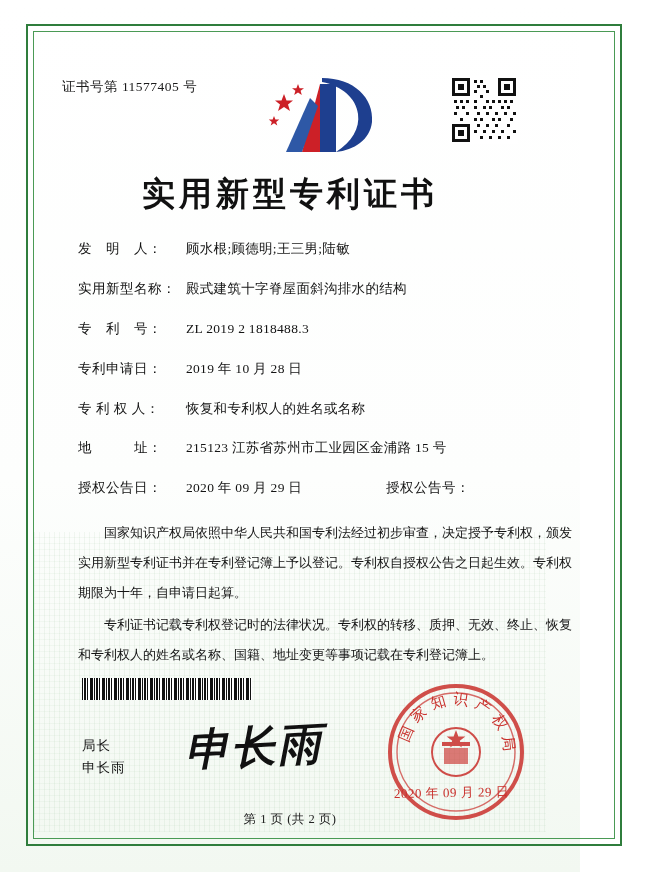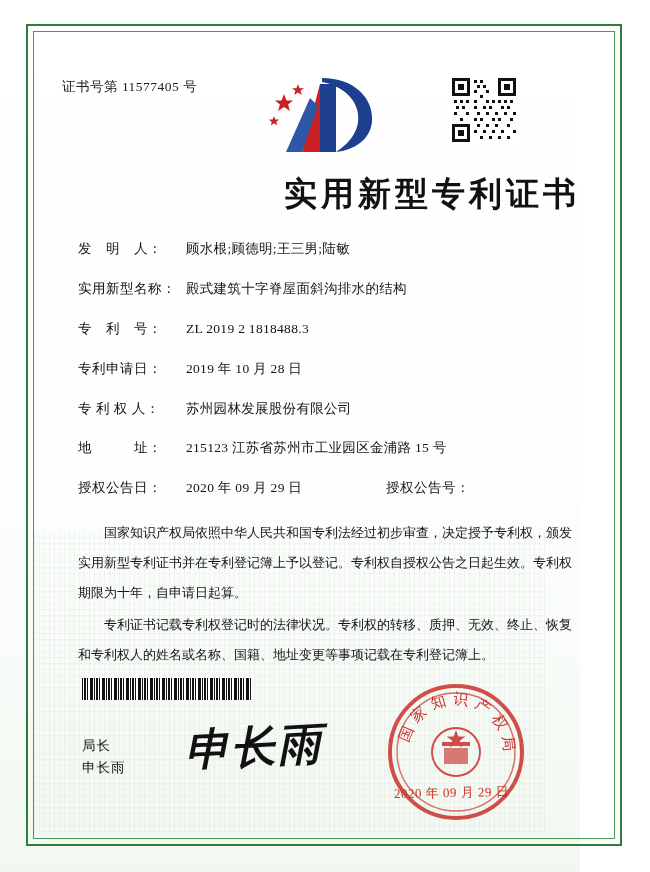--- a/index.html
+++ b/index.html
@@ -78,21 +78,21 @@
     right: 62px;
     top: 76px;
     width: 68px;
     height: 68px;
   }
 
   .title {
     position: absolute;
     left: 0; right: 0;
     top: 172px;
-    text-align: right;
+    text-align: center;
     font-size: 33px;
     font-weight: bold;
     letter-spacing: 4px;
     color: #111;
     font-family: Liberation Serif, serif;
   }
 
   .fields {
     position: absolute;
     left: 78px;
@@ -349,21 +349,21 @@
       <div class="field-value">ZL 2019 2 1818488.3</div>
     </div>
 
     <div class="field-row">
       <div class="field-label">专利申请日：</div>
       <div class="field-value">2019 年 10 月 28 日</div>
     </div>
 
     <div class="field-row">
       <div class="field-label">专 利 权 人：</div>
-      <div class="field-value">苏州园林发展股份有限公司</div>
+      <div class="field-value">恢复和专利权人的姓名或名称</div>
     </div>
 
     <div class="field-row">
       <div class="field-label">地　　　址：</div>
       <div class="field-value">215123 江苏省苏州市工业园区金浦路 15 号</div>
     </div>
 
     <div class="field-row dual">
       <div class="field-label">授权公告日：</div>
       <div class="field-value">2020 年 09 月 29 日</div>
@@ -402,14 +402,15 @@
         <path id="sealArc" d="M 74 74 m -48 0 a 48 48 0 1 1 96 0"></path>
       </defs>
       <text font-family="Liberation Serif, DejaVu Serif, serif" font-size="15" fill="#c9302c" letter-spacing="6">
         <textPath href="#sealArc" startOffset="6%">国家知识产权局</textPath>
       </text>
     </svg>
   </div>
 
   <div class="seal-date">2020 年 09 月 29 日</div>
 
+  <div class="page-footer">第 1 页 (共 2 页)</div>
 
 </div>
 
 </body></html>

